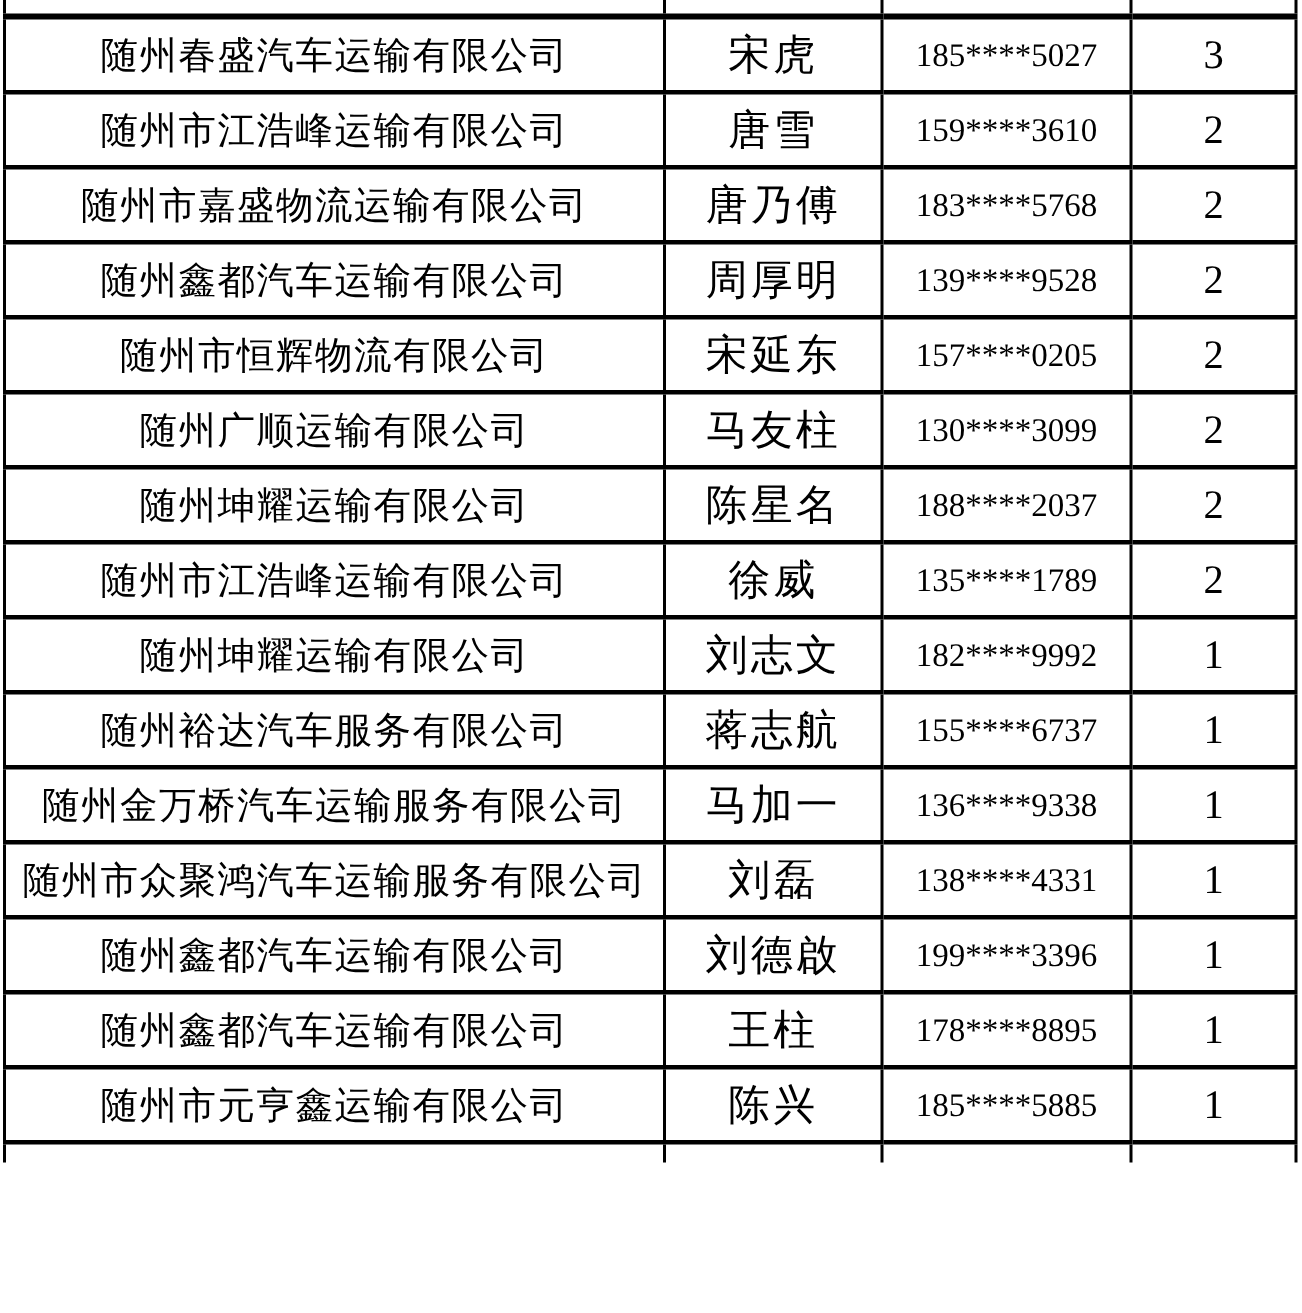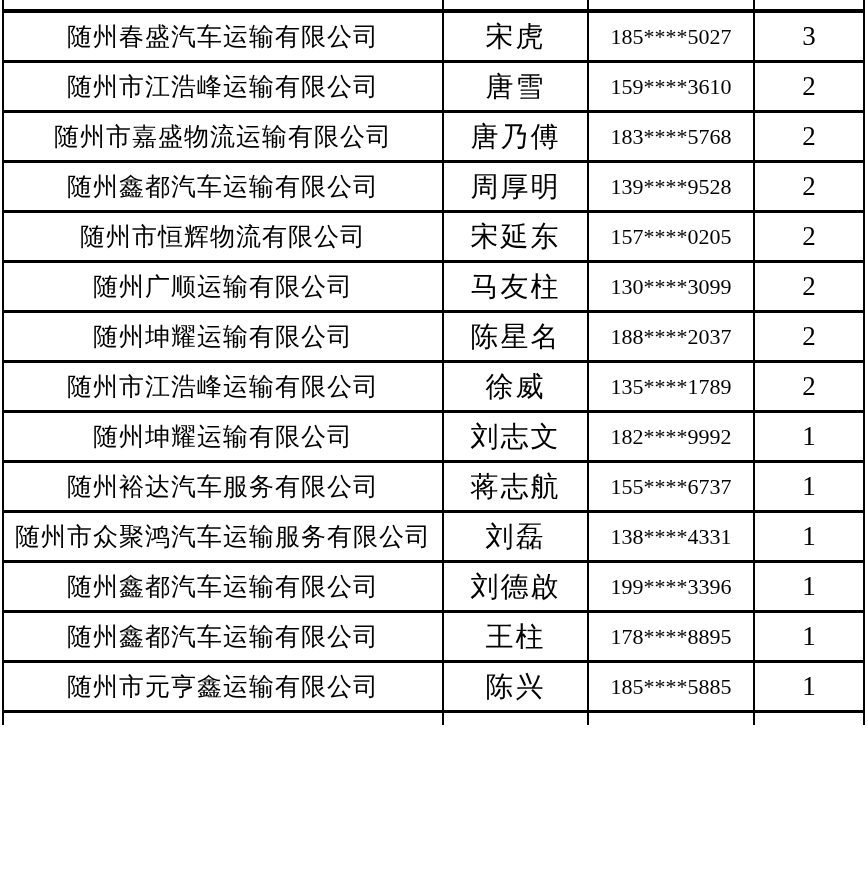--- a/index.html
+++ b/index.html
@@ -122,20 +122,26 @@
       <td class="phone">182****9992</td>
       <td class="count">1</td>
     </tr>
     <tr class="row">
       <td class="company">随州裕达汽车服务有限公司</td>
       <td class="person">蒋志航</td>
       <td class="phone">155****6737</td>
       <td class="count">1</td>
     </tr>
     <tr class="row">
+      <td class="company">随州金万桥汽车运输服务有限公司</td>
+      <td class="person">马加一</td>
+      <td class="phone">136****9338</td>
+      <td class="count">1</td>
+    </tr>
+    <tr class="row">
       <td class="company">随州市众聚鸿汽车运输服务有限公司</td>
       <td class="person">刘磊</td>
       <td class="phone">138****4331</td>
       <td class="count">1</td>
     </tr>
     <tr class="row">
       <td class="company">随州鑫都汽车运输有限公司</td>
       <td class="person">刘德啟</td>
       <td class="phone">199****3396</td>
       <td class="count">1</td>

